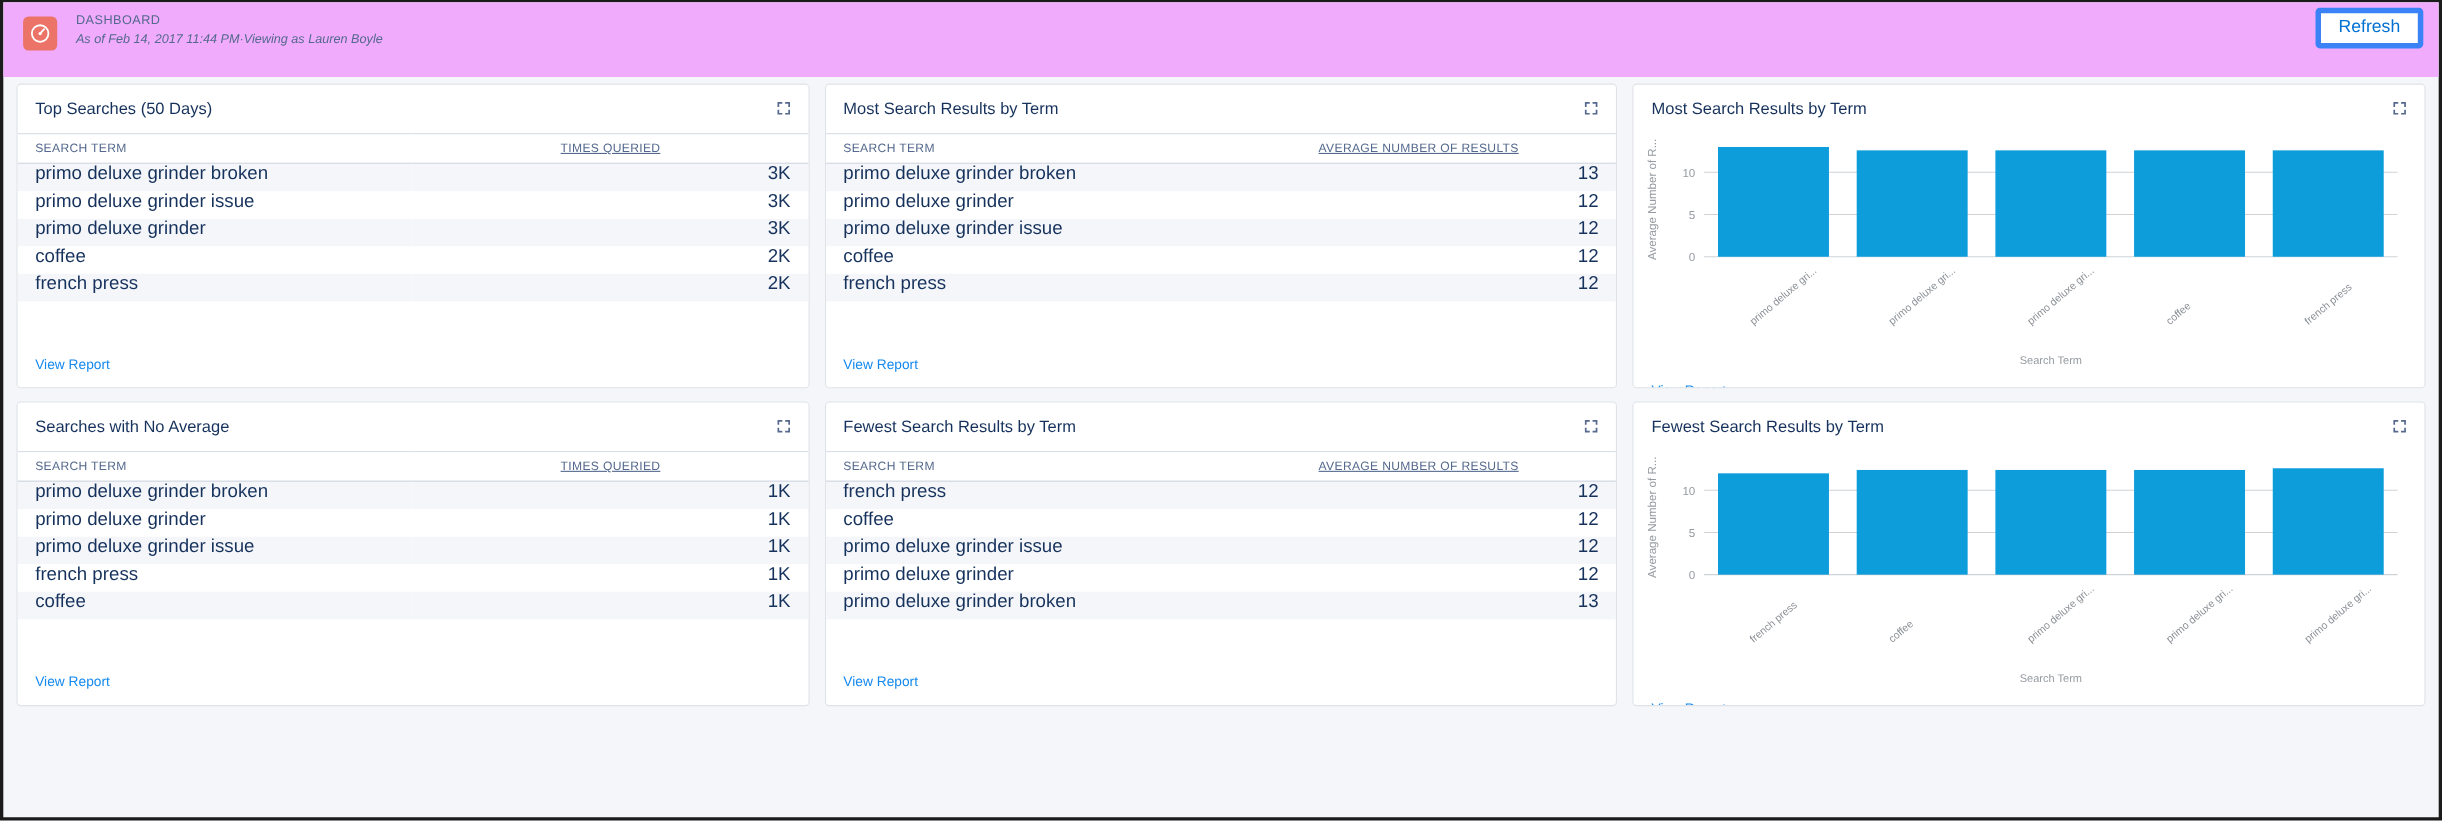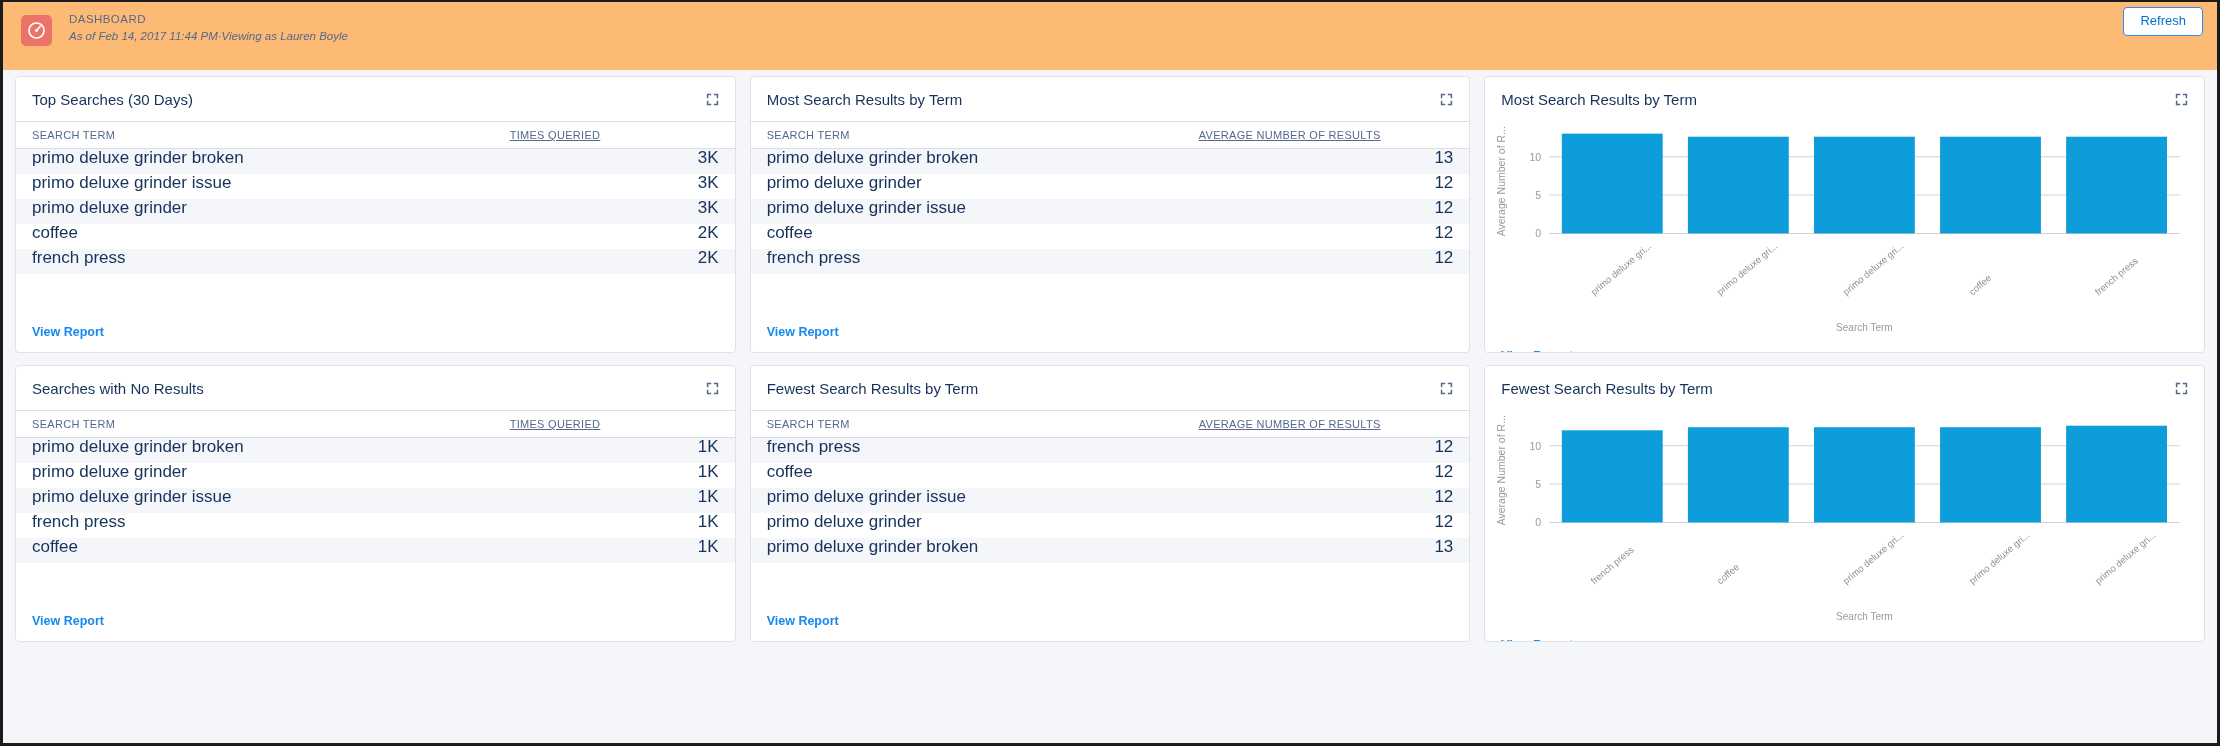--- a/index.html
+++ b/index.html
@@ -11,21 +11,21 @@
   }
   body {
     border: 3px solid #1b1b1b;
     border-top-width: 2px;
     background: #f4f6f9;
   }
 
   
   .header {
     height: 68px;
-    background: #fdba74;
+    background: #f0abfc;
     display: flex;
     align-items: flex-start;
     padding: 8px 14px 0 18px;
     position: relative;
   }
   .dash-icon {
     width: 31px; height: 31px;
     border-radius: 5px;
     background: #ec7367;
     flex: 0 0 auto;
@@ -51,24 +51,24 @@
     font-size: 11.5px;
     color: #54698d;
     line-height: 15px;
     margin-top: 3px;
     font-style: italic;
   }
   .refresh-btn {
     position: absolute;
     right: 14px; top: 5px;
     background: #ffffff;
-    border: 1px solid #3b82f6;
+    border: 5px solid #3b82f6;
     border-radius: 4px;
     color: #0070d2;
-    font-size: 13px;
+    font-size: 16px;
     font-family: "Liberation Sans", sans-serif;
     padding: 6px 16px 7px;
     line-height: 14px;
     cursor: pointer;
   }
 
   
   .grid {
     padding: 6px 12px 12px 12px;
     display: grid;
@@ -128,21 +128,20 @@
 
   .card-foot {
     margin-top: auto;
     padding: 10px 16px 12px 16px;
   }
   .view-report {
     font-size: 12.5px;
     color: #1589ee;
     text-decoration: none;
     cursor: pointer;
-    font-weight: bold;
   }
 
   
   .chart-body {
     flex: 1 1 auto;
     position: relative;
     padding: 2px 10px 0 6px;
   }
   .chart-svg { display: block; width: 100%; height: 100%; }
   .ylabel-text {
@@ -180,21 +179,21 @@
   <div class="header-text">
     <div class="eyebrow">DASHBOARD</div>
     <div class="subtitle">As of Feb 14, 2017 11:44 PM·Viewing as Lauren Boyle</div>
   </div>
   <button class="refresh-btn">Refresh</button>
 </div>
 
 <div class="grid" id="grid">
     <div class="card">
       <div class="card-head">
-        <div class="card-title">Top Searches (30 Days)</div>
+        <div class="card-title">Top Searches (50 Days)</div>
         <span class="expand-icon"><svg width="13" height="13" viewBox="0 0 16 16" aria-hidden="true">
   <g fill="#54698d">
     <path d="M1 1h5.4v1.9H2.9v3.5H1z"></path>
     <path d="M9.6 1H15v5.4h-1.9V2.9H9.6z"></path>
     <path d="M1 9.6h1.9v3.5h3.5V15H1z"></path>
     <path d="M13.1 9.6H15V15H9.6v-1.9h3.5z"></path>
   </g>
           </svg></span>
       </div>
       <table class="tbl">
@@ -304,21 +303,21 @@
           <text class="xtick-text" transform="translate(354,172) rotate(-40)" text-anchor="start">primo deluxe gri...</text>
           <text class="xtick-text" transform="translate(479.59999999999997,172) rotate(-40)" text-anchor="start">coffee</text>
           <text class="xtick-text" transform="translate(605.1999999999999,172) rotate(-40)" text-anchor="start">french press</text>
           <text class="xaxis-title" x="372" y="207" text-anchor="middle">Search Term</text>
         </svg>
       </div>
       <div class="card-foot"><a class="view-report">View Report</a></div>
     </div>
     <div class="card">
       <div class="card-head">
-        <div class="card-title">Searches with No Results</div>
+        <div class="card-title">Searches with No Average</div>
         <span class="expand-icon"><svg width="13" height="13" viewBox="0 0 16 16" aria-hidden="true">
   <g fill="#54698d">
     <path d="M1 1h5.4v1.9H2.9v3.5H1z"></path>
     <path d="M9.6 1H15v5.4h-1.9V2.9H9.6z"></path>
     <path d="M1 9.6h1.9v3.5h3.5V15H1z"></path>
     <path d="M13.1 9.6H15V15H9.6v-1.9h3.5z"></path>
   </g>
           </svg></span>
       </div>
       <table class="tbl">

